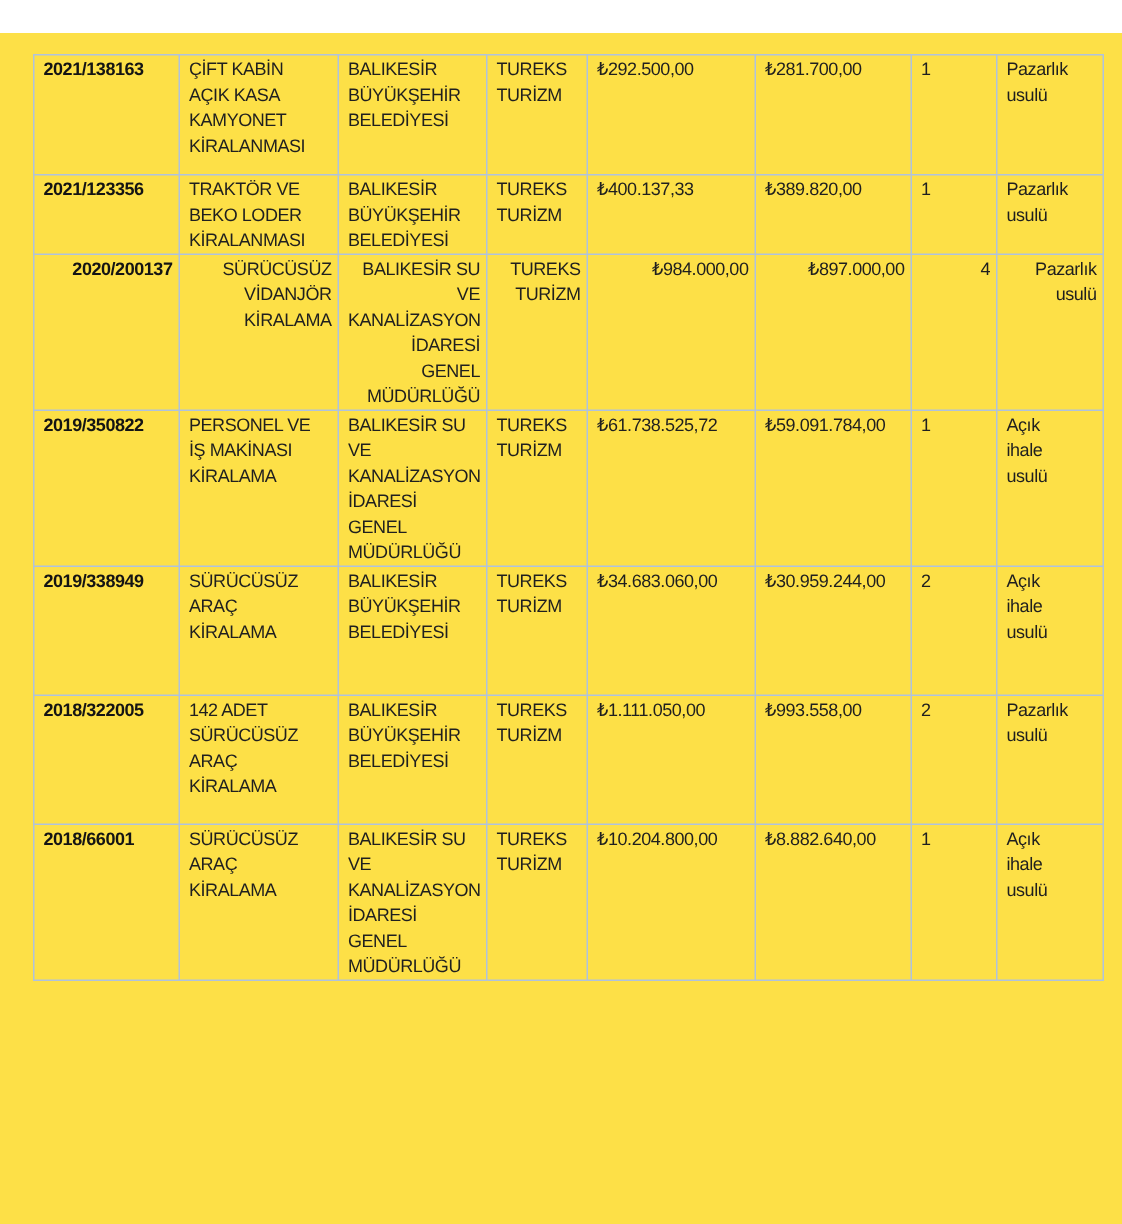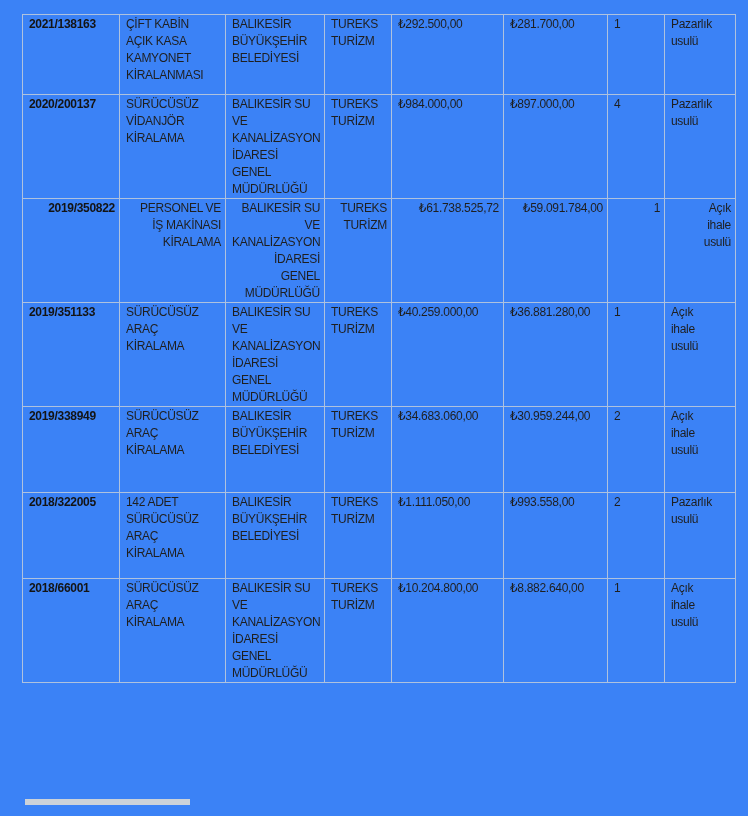--- a/index.html
+++ b/index.html
@@ -11,21 +11,22 @@
     width: 748px;
     height: 816px;
     position: relative;
     font-family: "Liberation Sans", "DejaVu Sans", sans-serif;
     color: #1f1f1f;
     overflow: hidden;
   }
   .doc-page {
     position: absolute;
     inset: 0;
-    background: #3b82f6;
+    background: #fde047;
+    margin-top: 22px;
   }
   table.proc-table {
     position: absolute;
     left: 22px;
     top: 14px;
     width: 713px;
     border-collapse: collapse;
     table-layout: fixed;
     font-size: 12px;
     line-height: 17px;
@@ -97,20 +98,36 @@
 BELEDİYESİ</td>
       <td class="c-comp">TUREKS
 TURİZM</td>
       <td class="c-amt1">₺292.500,00</td>
       <td class="c-amt2">₺281.700,00</td>
       <td class="c-cnt">1</td>
       <td class="c-proc">Pazarlık
 usulü</td>
     </tr>
         <tr>
+      <td class="c-no">2021/123356</td>
+      <td class="c-desc">TRAKTÖR VE
+BEKO LODER
+KİRALANMASI</td>
+      <td class="c-org">BALIKESİR
+BÜYÜKŞEHİR
+BELEDİYESİ</td>
+      <td class="c-comp">TUREKS
+TURİZM</td>
+      <td class="c-amt1">₺400.137,33</td>
+      <td class="c-amt2">₺389.820,00</td>
+      <td class="c-cnt">1</td>
+      <td class="c-proc">Pazarlık
+usulü</td>
+    </tr>
+        <tr>
       <td class="c-no">2020/200137</td>
       <td class="c-desc">SÜRÜCÜSÜZ
 VİDANJÖR
 KİRALAMA</td>
       <td class="c-org">BALIKESİR SU
 VE
 KANALİZASYON
 İDARESİ GENEL
 MÜDÜRLÜĞÜ</td>
       <td class="c-comp">TUREKS
@@ -134,88 +151,69 @@
       <td class="c-comp">TUREKS
 TURİZM</td>
       <td class="c-amt1">₺61.738.525,72</td>
       <td class="c-amt2">₺59.091.784,00</td>
       <td class="c-cnt">1</td>
       <td class="c-proc">Açık
 ihale
 usulü</td>
     </tr>
         <tr>
-      <td class="c-no">2019/351133</td>
+      <td class="c-no">2019/338949</td>
+      <td class="c-desc">SÜRÜCÜSÜZ
+ARAÇ
+KİRALAMA</td>
+      <td class="c-org">BALIKESİR
+BÜYÜKŞEHİR
+BELEDİYESİ</td>
+      <td class="c-comp">TUREKS
+TURİZM</td>
+      <td class="c-amt1">₺34.683.060,00</td>
+      <td class="c-amt2">₺30.959.244,00</td>
+      <td class="c-cnt">2</td>
+      <td class="c-proc">Açık
+ihale
+usulü</td>
+    </tr>
+        <tr>
+      <td class="c-no">2018/322005</td>
+      <td class="c-desc">142 ADET
+SÜRÜCÜSÜZ
+ARAÇ
+KİRALAMA</td>
+      <td class="c-org">BALIKESİR
+BÜYÜKŞEHİR
+BELEDİYESİ</td>
+      <td class="c-comp">TUREKS
+TURİZM</td>
+      <td class="c-amt1">₺1.111.050,00</td>
+      <td class="c-amt2">₺993.558,00</td>
+      <td class="c-cnt">2</td>
+      <td class="c-proc">Pazarlık
+usulü</td>
+    </tr>
+        <tr>
+      <td class="c-no">2018/66001</td>
       <td class="c-desc">SÜRÜCÜSÜZ
 ARAÇ
 KİRALAMA</td>
       <td class="c-org">BALIKESİR SU
 VE
 KANALİZASYON
 İDARESİ GENEL
 MÜDÜRLÜĞÜ</td>
       <td class="c-comp">TUREKS
 TURİZM</td>
-      <td class="c-amt1">₺40.259.000,00</td>
-      <td class="c-amt2">₺36.881.280,00</td>
+      <td class="c-amt1">₺10.204.800,00</td>
+      <td class="c-amt2">₺8.882.640,00</td>
       <td class="c-cnt">1</td>
       <td class="c-proc">Açık
 ihale
 usulü</td>
     </tr>
-        <tr>
-      <td class="c-no">2019/338949</td>
-      <td class="c-desc">SÜRÜCÜSÜZ
-ARAÇ
-KİRALAMA</td>
-      <td class="c-org">BALIKESİR
-BÜYÜKŞEHİR
-BELEDİYESİ</td>
-      <td class="c-comp">TUREKS
-TURİZM</td>
-      <td class="c-amt1">₺34.683.060,00</td>
-      <td class="c-amt2">₺30.959.244,00</td>
-      <td class="c-cnt">2</td>
-      <td class="c-proc">Açık
-ihale
-usulü</td>
-    </tr>
-        <tr>
-      <td class="c-no">2018/322005</td>
-      <td class="c-desc">142 ADET
-SÜRÜCÜSÜZ
-ARAÇ
-KİRALAMA</td>
-      <td class="c-org">BALIKESİR
-BÜYÜKŞEHİR
-BELEDİYESİ</td>
-      <td class="c-comp">TUREKS
-TURİZM</td>
-      <td class="c-amt1">₺1.111.050,00</td>
-      <td class="c-amt2">₺993.558,00</td>
-      <td class="c-cnt">2</td>
-      <td class="c-proc">Pazarlık
-usulü</td>
-    </tr>
-        <tr>
-      <td class="c-no">2018/66001</td>
-      <td class="c-desc">SÜRÜCÜSÜZ
-ARAÇ
-KİRALAMA</td>
-      <td class="c-org">BALIKESİR SU
-VE
-KANALİZASYON
-İDARESİ GENEL
-MÜDÜRLÜĞÜ</td>
-      <td class="c-comp">TUREKS
-TURİZM</td>
-      <td class="c-amt1">₺10.204.800,00</td>
-      <td class="c-amt2">₺8.882.640,00</td>
-      <td class="c-cnt">1</td>
-      <td class="c-proc">Açık
-ihale
-usulü</td>
-    </tr>
       </tbody>
   </table>
 
   <div class="shadow-bar"></div>
 </div>
 
 </body></html>

